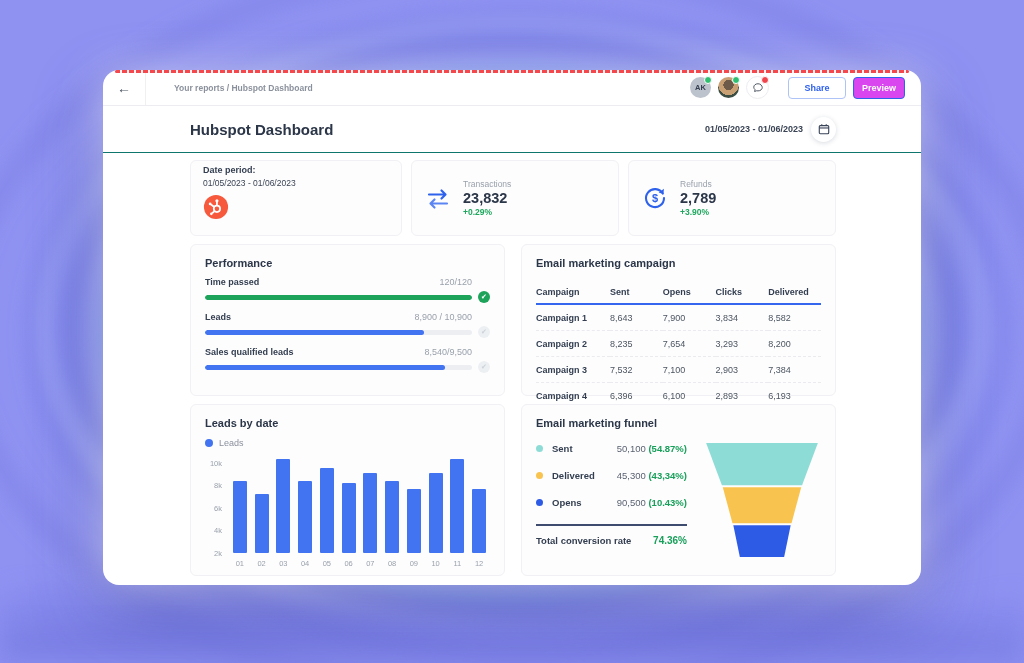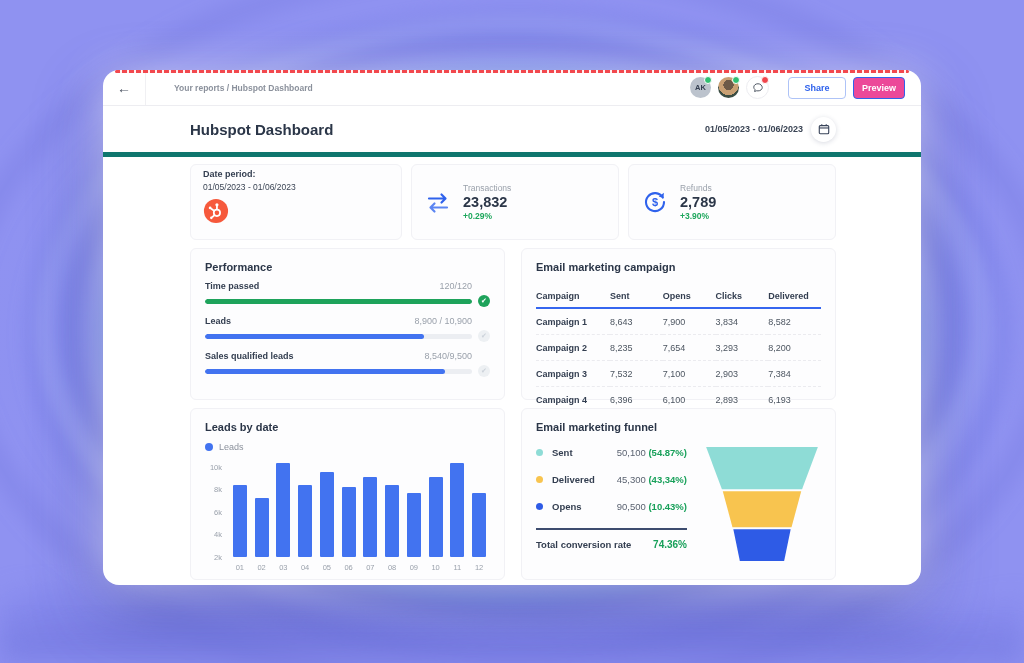--- a/index.html
+++ b/index.html
@@ -27,23 +27,23 @@
   .breadcrumb{font-size:8.5px;color:#8b919c;margin-left:28px;font-weight:bold;}
   .tb-right{margin-left:auto;display:flex;align-items:center;gap:7px;}
   .avatar{width:21px;height:21px;border-radius:50%;position:relative;flex:0 0 auto;}
   .avatar.initials{background:#bcc3cd;color:#333e50;font-size:7.5px;font-weight:bold;display:flex;align-items:center;justify-content:center;}
   .avatar.photo{background:radial-gradient(circle at 50% 38%, #6d5a48 0 30%, #c9a074 31% 60%, #3c4d43 61%);}
   .status-dot{position:absolute;top:-1px;right:-1px;width:6px;height:6px;border-radius:50%;background:#2fbf71;border:1.5px solid #fff;}
   .status-dot.red{background:#f0454c;}
   .chat-btn{width:21px;height:21px;border-radius:50%;background:#fff;border:1px solid #ededf1;display:flex;align-items:center;justify-content:center;position:relative;}
   .btn{height:22px;border-radius:4px;font-size:9px;font-weight:bold;display:flex;align-items:center;justify-content:center;cursor:pointer;box-sizing:border-box;}
   .btn.share{width:58px;background:#fff;border:1px solid #aec3f7;color:#2f62ec;margin-left:12px;}
-  .btn.preview{width:52px;background:#ec4899;border:1px solid #2f62ec;color:#fff;}
-  
-  .titlebar{height:46px;display:flex;align-items:center;padding:0 85px 0 87px;border-bottom:5px solid #0f766e;}
+  .btn.preview{width:52px;background:#d946ef;border:1px solid #2f62ec;color:#fff;}
+  
+  .titlebar{height:46px;display:flex;align-items:center;padding:0 85px 0 87px;border-bottom:1px solid #0f766e;}
   .page-title{font-size:15px;font-weight:bold;color:#2b3648;}
   .title-right{margin-left:auto;display:flex;align-items:center;gap:8px;}
   .date-range{font-size:9px;font-weight:bold;color:#3a4454;}
   .cal-btn{width:25px;height:25px;border-radius:50%;background:#fff;box-shadow:0 1px 5px rgba(40,50,90,.18);display:flex;align-items:center;justify-content:center;cursor:pointer;}
   
   .content{padding:4px 85px 0 87px;}
   .stats-row{display:flex;gap:9px;margin-top:3px;}
   .card{flex:1;height:76px;background:#fdfdfe;border:1px solid #f1f1f5;border-radius:6px;box-sizing:border-box;}
   .card.date-card{padding:4px 12px;}
   .dc-label{font-size:9px;font-weight:bold;color:#333e50;}

